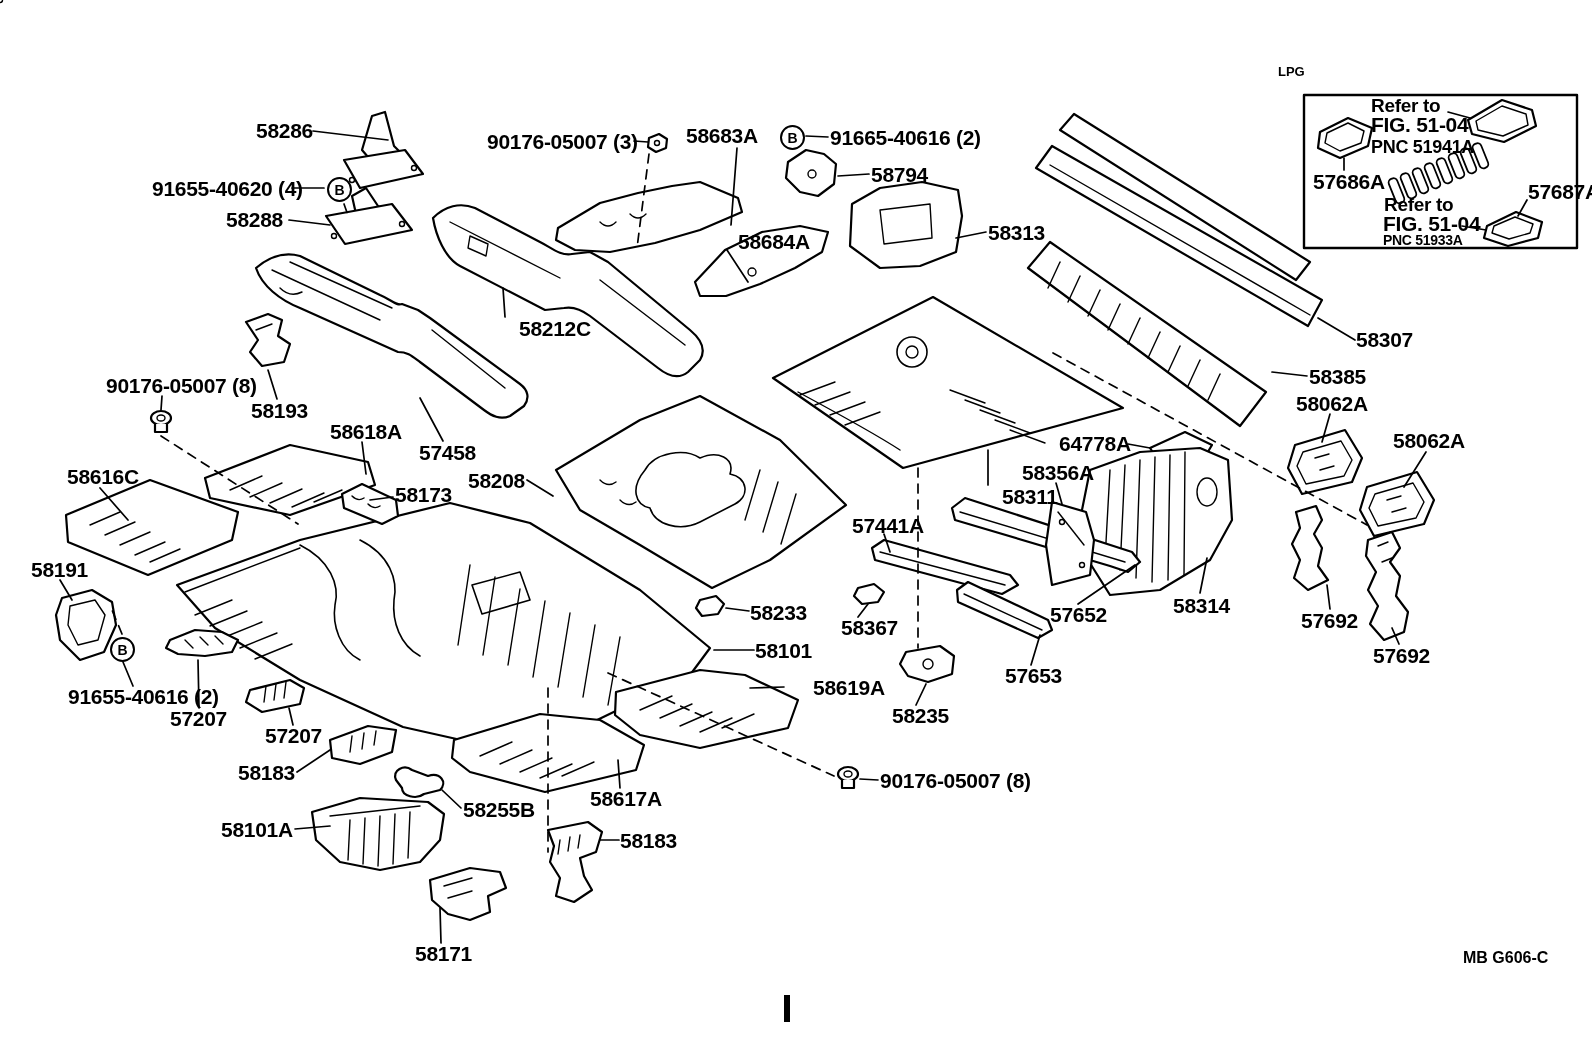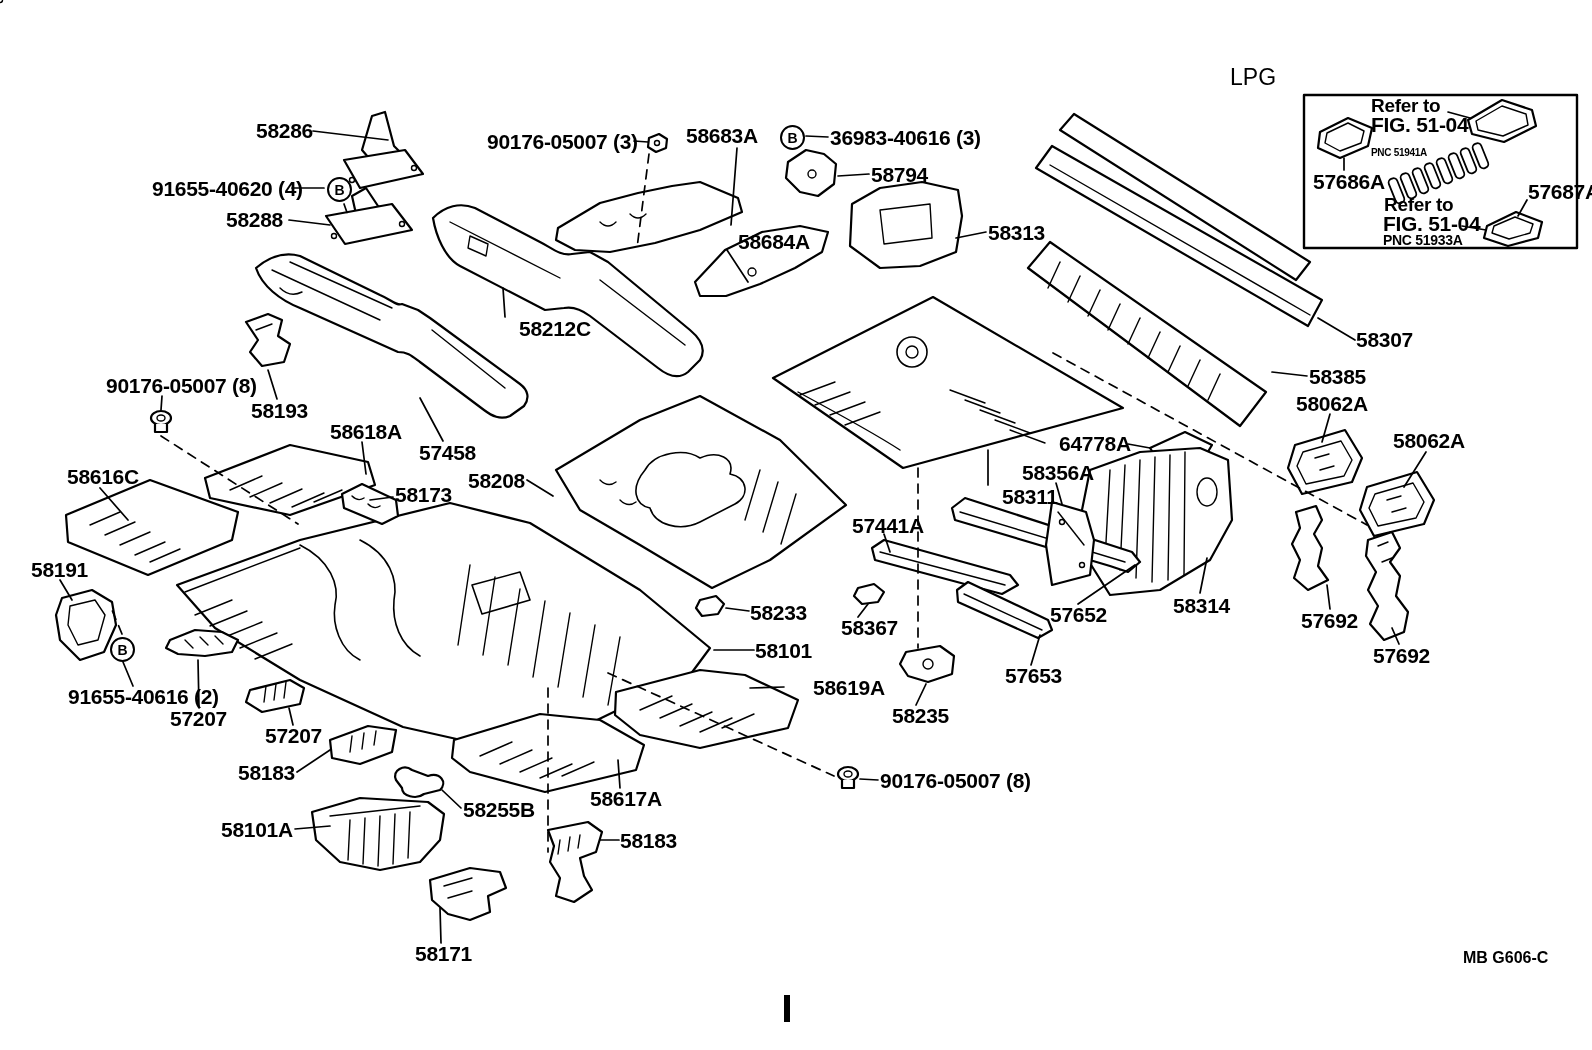--- a/index.html
+++ b/index.html
@@ -12,21 +12,21 @@
   .part-label{
     position:absolute;font-weight:700;font-size:21px;line-height:1;
     letter-spacing:-0.3px;white-space:nowrap;color:#000;
   }
   .b-marker{
     position:absolute;width:21px;height:21px;border:2.5px solid #000;border-radius:50%;
     display:flex;align-items:center;justify-content:center;
     font-weight:700;font-size:14px;line-height:1;background:#fff;
   }
   .footer-code{position:absolute;left:1463px;top:949px;font-weight:700;font-size:16px;letter-spacing:0;}
-  .lpg-title{position:absolute;left:1230px;top:64px;font-weight:400;font-size:23px;}
+  .lpg-title{position:absolute;left:1278px;top:64px;font-weight:700;font-size:13px;}
   .fold-mark{position:absolute;left:784px;top:995px;width:6px;height:27px;background:#000;}
 </style>
 </head>
 <body>
 
 <div class="stage">
 
   <svg class="artwork" width="1592" height="1050" viewBox="0 0 1592 1050" fill="none" stroke="#000" stroke-width="2.2" stroke-linejoin="round" stroke-linecap="round">
 
     <g>
@@ -402,21 +402,21 @@
       <path d="M1053,353 L1367,525"></path>
     </g>
   </svg>
 
   <div class="labels-layer" id="labels-layer">
       <div class="part-label" style="left: 256px; top: 120px;">58286</div>
       <div class="part-label" style="left: 152px; top: 178px;">91655-40620 (4)</div>
       <div class="part-label" style="left: 226px; top: 209px;">58288</div>
       <div class="part-label" style="left: 487px; top: 131px;">90176-05007 (3)</div>
       <div class="part-label" style="left: 686px; top: 125px;">58683A</div>
-      <div class="part-label" style="left: 830px; top: 127px;">36983-40616 (3)</div>
+      <div class="part-label" style="left: 830px; top: 127px;">91665-40616 (2)</div>
       <div class="part-label" style="left: 871px; top: 164px;">58794</div>
       <div class="part-label" style="left: 690px; top: 231px; margin-left: 48px;">58684A</div>
       <div class="part-label" style="left: 988px; top: 222px;">58313</div>
       <div class="part-label" style="left: 474px; top: 318px; margin-left: 45px;">58212C</div>
       <div class="part-label" style="left: 1356px; top: 329px;">58307</div>
       <div class="part-label" style="left: 1309px; top: 366px;">58385</div>
       <div class="part-label" style="left: 1296px; top: 393px;">58062A</div>
       <div class="part-label" style="left: 1393px; top: 430px;">58062A</div>
       <div class="part-label" style="left: 106px; top: 375px;">90176-05007 (8)</div>
       <div class="part-label" style="left: 251px; top: 400px;">58193</div>
@@ -445,21 +445,21 @@
       <div class="part-label" style="left: 1050px; top: 604px;">57652</div>
       <div class="part-label" style="left: 238px; top: 762px;">58183</div>
       <div class="part-label" style="left: 463px; top: 799px;">58255B</div>
       <div class="part-label" style="left: 590px; top: 788px;">58617A</div>
       <div class="part-label" style="left: 221px; top: 819px;">58101A</div>
       <div class="part-label" style="left: 620px; top: 830px;">58183</div>
       <div class="part-label" style="left: 415px; top: 943px;">58171</div>
       <div class="part-label" style="left: 880px; top: 770px;">90176-05007 (8)</div>
       <div class="part-label" style="left: 1371px; top: 96px; font-size: 19px;">Refer to</div>
       <div class="part-label" style="left: 1371px; top: 114px; font-size: 21px;">FIG. 51-04</div>
-      <div class="part-label" style="left: 1371px; top: 148px; font-size: 10px;">PNC 51941A</div>
+      <div class="part-label" style="left: 1371px; top: 138px; font-size: 18px;">PNC 51941A</div>
       <div class="part-label" style="left: 1313px; top: 171px;">57686A</div>
       <div class="part-label" style="left: 1384px; top: 195px; font-size: 19px;">Refer to</div>
       <div class="part-label" style="left: 1383px; top: 213px; font-size: 21px;">FIG. 51-04</div>
       <div class="part-label" style="left: 1383px; top: 233px; font-size: 14px;">PNC 51933A</div>
       <div class="part-label" style="left: 1500px; top: 181px; margin-left: 28px;">57687A</div>
       <div class="b-marker" style="left: 327px; top: 177px;">B</div>
       <div class="b-marker" style="left: 780px; top: 125px;">B</div>
       <div class="b-marker" style="left: 110px; top: 637px;">B</div>
     </div>
 

